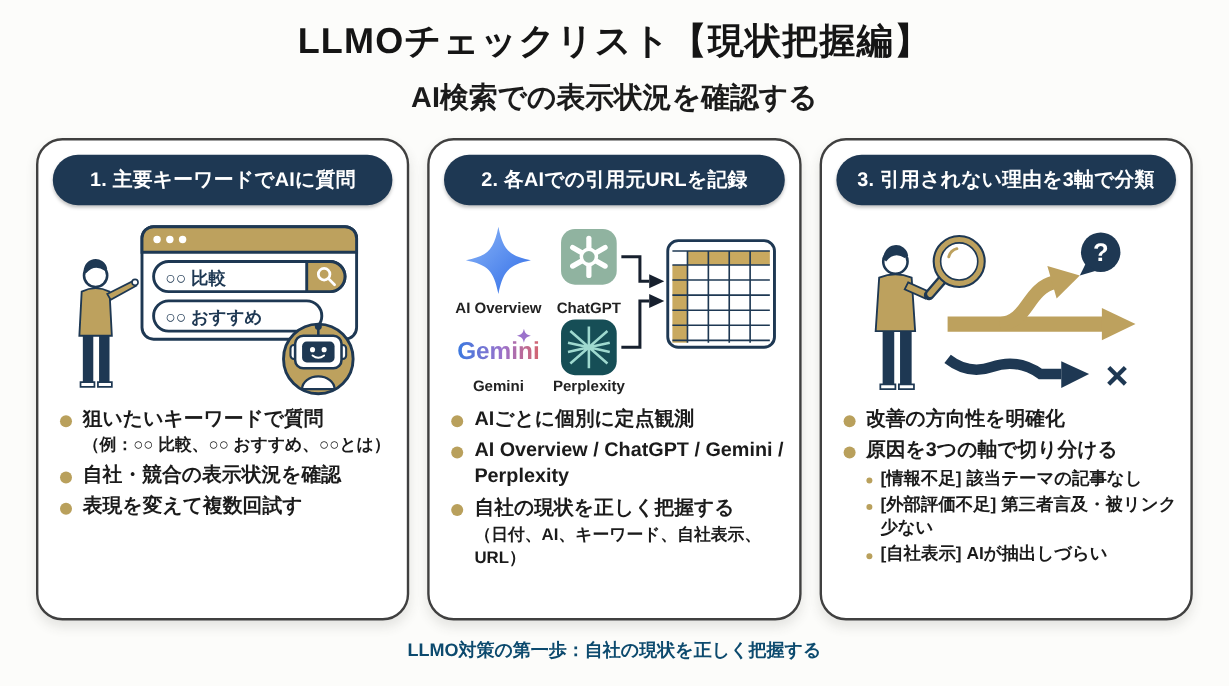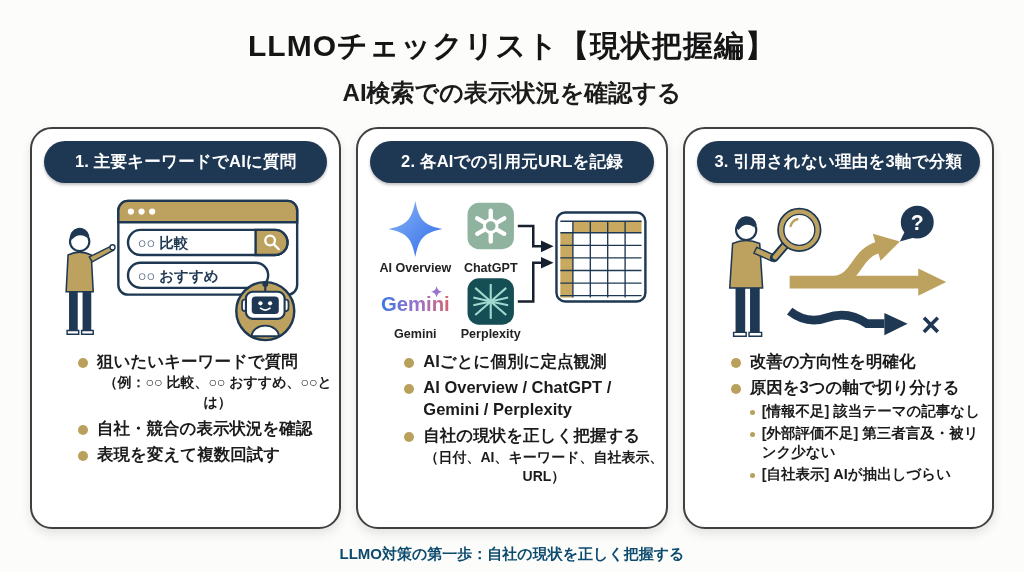--- a/index.html
+++ b/index.html
@@ -6,21 +6,21 @@
   html,body { width:1024px; height:572px; }
   body {
     font-family: "Liberation Sans", "DejaVu Sans", sans-serif;
     background: #fcfcfa;
     color: #1b1b1b;
     overflow: hidden;
   }
   .page { width:1024px; height:572px; position:relative; }
   .page-title {
     text-align:center; font-size:30px; font-weight:800; letter-spacing:1px;
-    padding-top:26px; color:#151515;
+    padding-top:14px; color:#151515;
   }
   .page-subtitle {
     text-align:center; font-size:24px; font-weight:800; margin-top:10px; color:#1b1b1b;
   }
   .cards {
     display:flex; justify-content:center; gap:15px; margin-top:18px; padding:0 30px;
   }
   .card {
     width:312px; height:402px; background:#ffffff;
     border:2px solid #404040; border-radius:22px;
@@ -28,25 +28,25 @@
     display:flex; flex-direction:column; overflow:hidden;
   }
   .card-header {
     margin:12px 12px 0; background:#1e3853; color:#ffffff;
     border-radius:30px; padding:10px 4px; text-align:center;
     font-size:16.5px; font-weight:800; letter-spacing:0.2px;
     box-shadow:0 2px 3px rgba(0,0,0,0.25);
   }
   .illus { height:158px; margin-top:8px; display:flex; justify-content:center; align-items:center; }
   .illus svg { display:block; }
-  .bullets { list-style:none; padding:2px 1px 0 18px;margin-left:28px; }
+  .bullets { list-style:none; padding:2px 1px 0 18px; }
   .bullets > li { display:flex; gap:9px; margin-bottom:5px; }
   .dot { flex:0 0 auto; width:10px; height:10px; border-radius:50%; background:#b9a05c; margin-top:7px; }
   .b-main { font-size:16.5px; font-weight:800; line-height:1.3; }
-  .b-sub { font-size:14px; font-weight:700; line-height:1.4; margin-top:1px;text-align:center; }
+  .b-sub { font-size:14px; font-weight:700; line-height:1.4; margin-top:1px; }
   .sub-bullets { list-style:none; margin-top:3px; }
   .sub-bullets li { display:flex; gap:7px; margin-bottom:3px; }
   .sdot { flex:0 0 auto; width:5px; height:5px; border-radius:50%; background:#b9a05c; margin-top:8px; }
   .s-text { font-size:14.5px; font-weight:700; line-height:1.32; }
   .footer-note {
     text-align:center; font-size:15px; font-weight:700; margin-top:16px; color:#0c4a6e;
   }
 </style>
 </head>
 <body>

